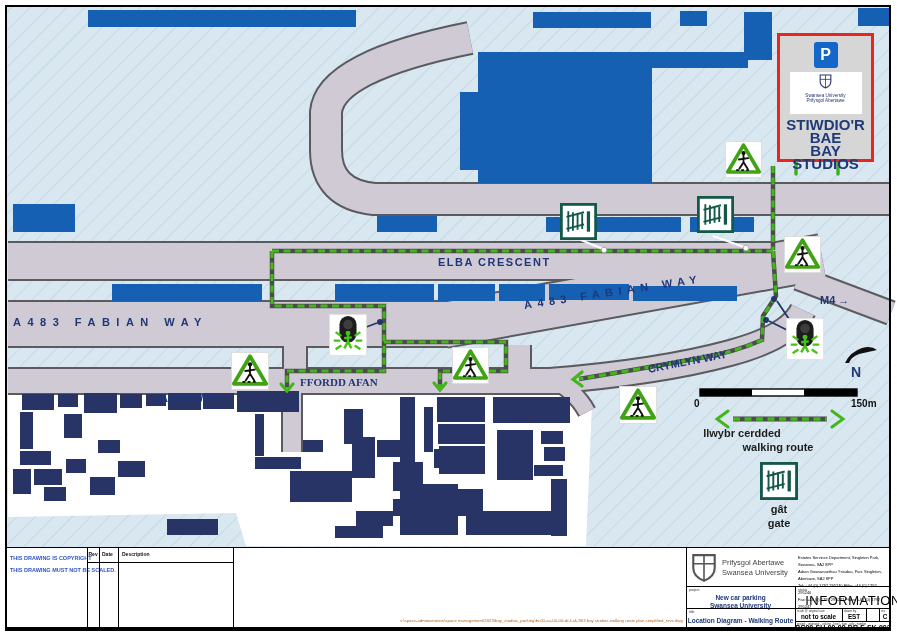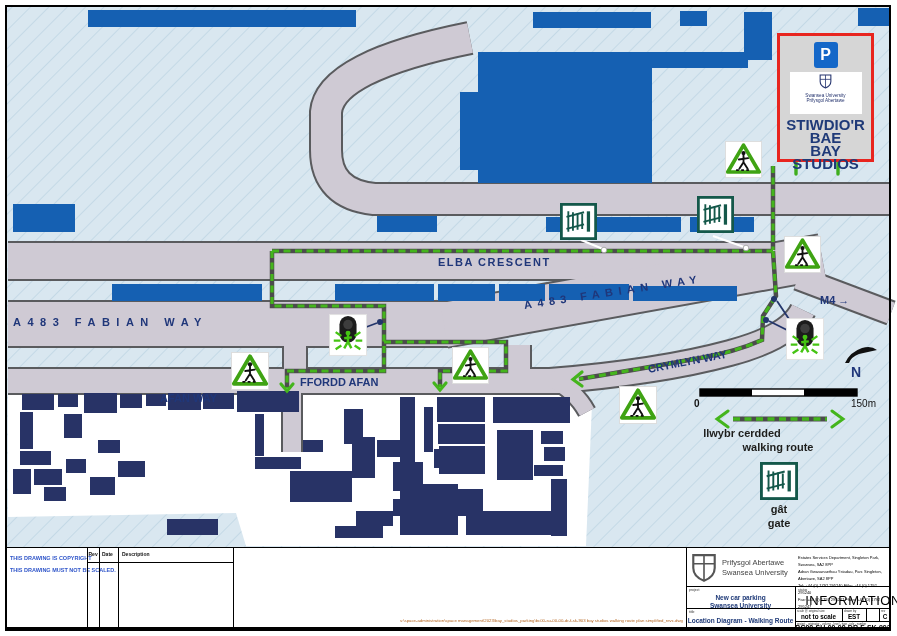--- a/index.html
+++ b/index.html
@@ -237,27 +237,27 @@
       <path d="M796,174 L796,153 M789,160 L796,151 L803,160"></path>
       <path d="M838,174 L838,153 M831,160 L838,151 L845,160"></path>
     </g>
   </svg>
 
   <div class="lbl road" style="left:13px;top:316px;letter-spacing:6.5px;">A483 FABIAN WAY</div>
   <div class="lbl road" style="left:524px;top:299px;letter-spacing:5.5px;transform:rotate(-8.5deg);transform-origin:left center;">A483 FABIAN WAY</div>
   <div class="lbl road" style="left:438px;top:256px;letter-spacing:1.5px;">ELBA CRESCENT</div>
   <div class="lbl road" style="left:820px;top:266px;margin-top:28px;">M4 →</div>
   <div class="lbl road" style="left:160px;top:376px;margin-top:16px;">AFAN WAY</div>
-  <div class="lbl road" style="left:300px;top:376px;">FFORDD AFAN</div>
+  <div class="lbl road" style="left:300px;top:376px;font-family:Liberation Serif, serif;">FFORDD AFAN</div>
   <div class="lbl road" style="left:648px;top:363px;transform:rotate(-11deg);transform-origin:left center;">CRYMLYN WAY</div>
 
 
   <div class="lbl" style="left:851px;top:364px;font-size:14px;">N</div>
   <div class="abs" style="left:694px;top:398px;font-size:10px;font-weight:bold;color:#111;">0</div>
-  <div class="abs" style="left:851px;top:398px;font-size:10px;font-weight:normal;color:#111;">150m</div>
+  <div class="abs" style="left:851px;top:398px;font-size:10px;font-weight:bold;color:#111;">150m</div>
 
   <div class="legendtxt" style="left:682px;top:427px;">llwybr cerdded</div>
   <div class="legendtxt" style="left:718px;top:441px;">walking route</div>
   <div class="legendtxt" style="left:719px;top:503px;">gât</div>
   <div class="legendtxt" style="left:719px;top:517px;">gate</div>
 
   <div id="destbox">
     <div class="psign">P</div>
     <div class="crest">
       <svg width="13" height="15" viewBox="0 0 24 28">

